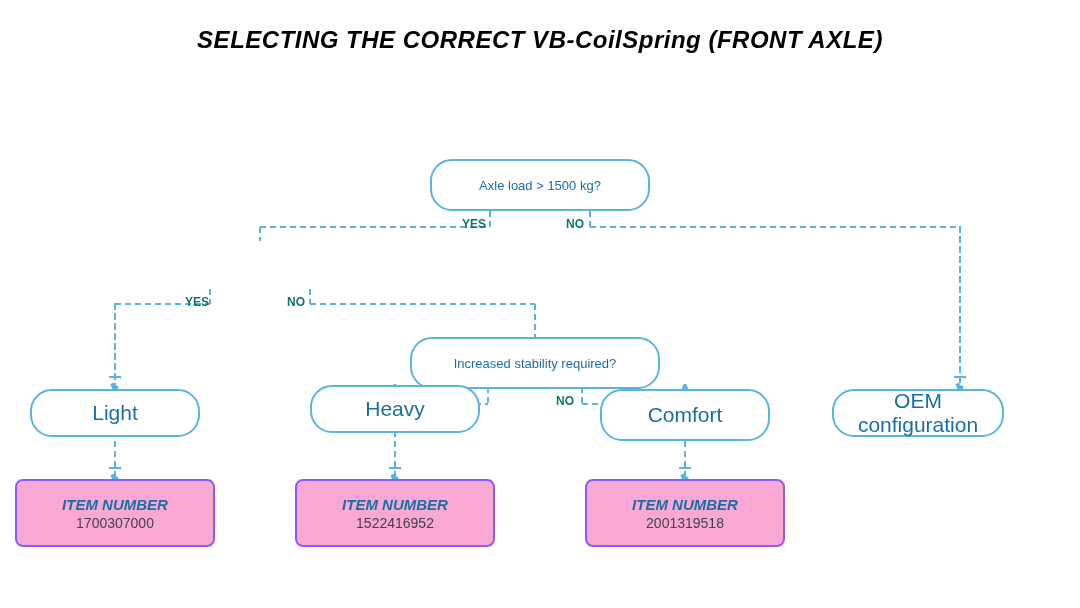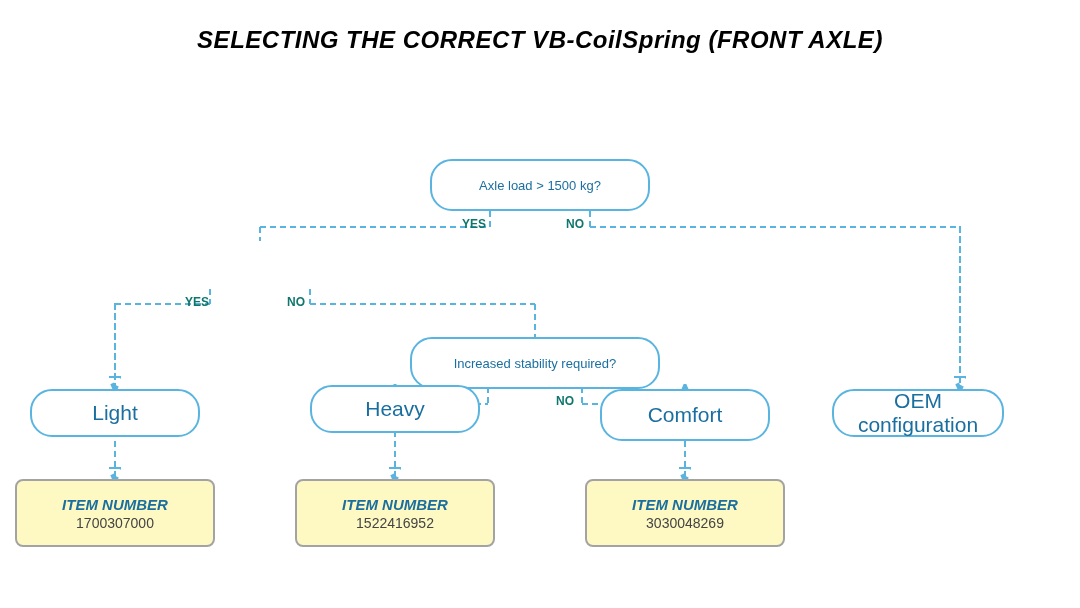--- a/index.html
+++ b/index.html
@@ -49,23 +49,23 @@
       font-size: 13px;
       color: #1a6fa0;
     }
 
     .box-result {
       font-size: 21px;
       color: #1a6fa0;
     }
 
     .box-item {
-      border: 2px solid #a3a3a3;
+      border: 2px solid #8b5cf6;
       border-radius: 8px;
-      background: #fef9c3;
+      background: #f9a8d4;
       flex-direction: column;
       gap: 2px;
     }
 
     .item-label {
       font-weight: 900;
       font-size: 15px;
       color: #1a6fa0;
       font-style: italic;
     }
@@ -197,16 +197,16 @@
     <span class="item-number">1700307000</span>
   </div>
 
   <div class="box box-item" style="left:295px; top:410px; width:200px; height:68px;">
     <span class="item-label">ITEM NUMBER</span>
     <span class="item-number">1522416952</span>
   </div>
 
   <div class="box box-item" style="left:585px; top:410px; width:200px; height:68px;">
     <span class="item-label">ITEM NUMBER</span>
-    <span class="item-number">3030048269</span>
+    <span class="item-number">2001319518</span>
   </div>
 
 </div>
 
 </body></html>

